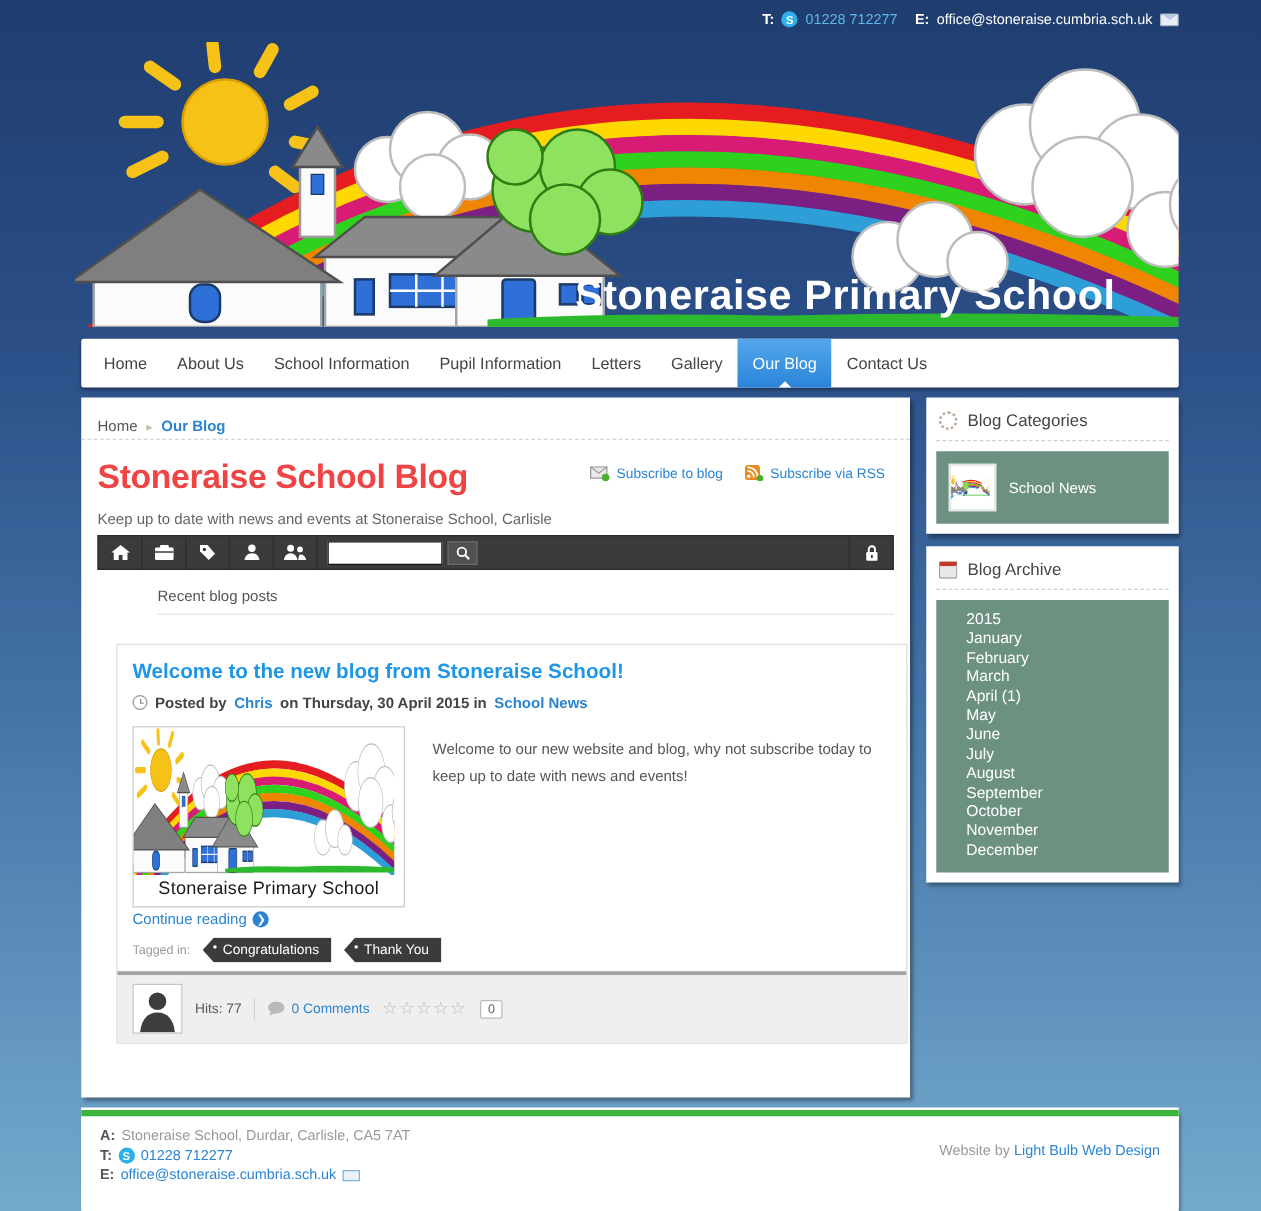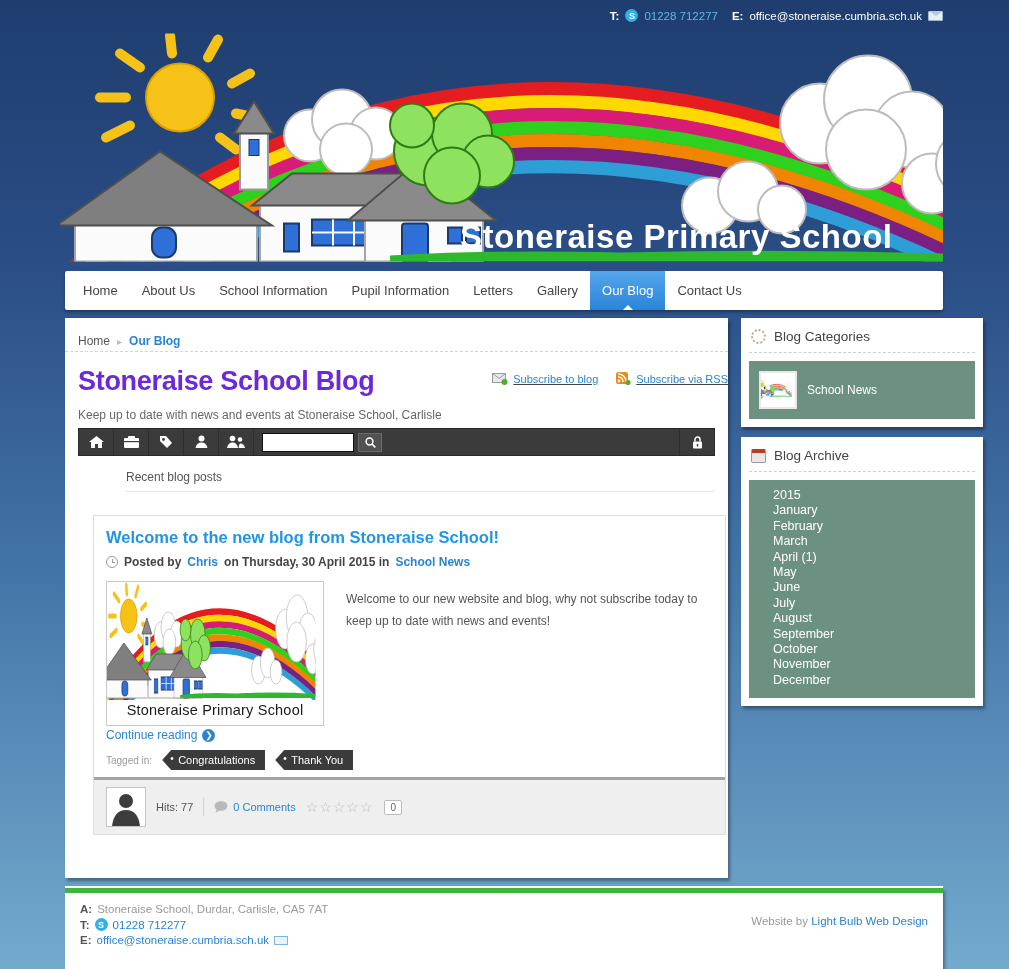--- a/index.html
+++ b/index.html
@@ -44,22 +44,22 @@
   
   .main-box { position:absolute; left:65px; top:318px; width:663px; height:560px;
               background:#fff; box-shadow:2px 3px 3px rgba(0,0,0,0.35); }
   .crumbs { position:absolute; top:0; left:0; right:0; height:34px; padding:12px 13px 0;
             font-size:12px; border-bottom:1px dashed #d5d5d5; display:flex; gap:7px; align-items:center;}
   .crumbs a.home { color:#555; }
   .crumb-sep::before { content:"\25B8"; color:#c4b9a6; font-size:10px; }
   .crumbs a.current { color:#2a84d2; font-weight:bold; }
 
   .blog-title { position:absolute; top:48px; left:13px; font-size:27px; font-weight:600;
-                color:#6d28d9; letter-spacing:-0.3px; }
-  .subscribe { position:absolute; top:54px; right:0; display:flex; gap:18px;text-decoration:underline; }
+                color:#ef4444; letter-spacing:-0.3px; }
+  .subscribe { position:absolute; top:54px; right:20px; display:flex; gap:18px; }
   .subscribe a { font-size:11px; color:#2a84d2; display:flex; align-items:center; gap:5px; }
   .blog-sub { position:absolute; top:90px; left:13px; font-size:12px; color:#666; }
 
   
   .toolbar { position:absolute; top:110px; left:13px; right:13px; height:28px;
              background:#3b3b3b; border:1px solid #2a2a2a; display:flex; align-items:stretch; }
   .tcell { width:35px; display:flex; align-items:center; justify-content:center;
            border-right:1px solid #2e2e2e; cursor:pointer; }
   .tsearch { display:flex; align-items:center; gap:4px; padding:0 8px; }
   .tsearch input { width:92px; height:19px; border:1px solid #111; font-size:12px; padding:0 4px;
@@ -104,21 +104,21 @@
             display:flex; align-items:flex-end; justify-content:center; overflow:hidden; }
   .hits { font-size:11px; color:#555; }
   .vsep { width:1px; height:18px; background:#d2d2d2; }
   .comments { font-size:11px; color:#2a84d2; display:flex; align-items:center; gap:5px; }
   .stars { display:flex; gap:1px; cursor:pointer; }
   .star::before { content:"\2606"; color:#bdbdbd; font-size:14px; }
   .ratebox { font-size:10px; color:#666; background:#fff; border:1px solid #bbb;
              border-radius:2px; padding:1px 5px; margin-left:2px; }
 
   
-  .side-box { position:absolute; left:741px; width:242px; background:#fff; padding:8px;
+  .side-box { position:absolute; left:741px; width:202px; background:#fff; padding:8px;
               box-shadow:2px 3px 3px rgba(0,0,0,0.35); }
   .cat-box { top:318px; }
   .arch-box { top:437px; }
   .side-head { display:flex; align-items:center; gap:8px; font-size:13.5px; color:#444;
                padding:3px 2px 8px; border-bottom:1px dashed #d0d0d0; margin-bottom:8px; }
   .dotcircle { width:15px; height:15px; border:2px dotted #b9a898; border-radius:50%; }
   .calico { width:15px; height:14px; background:#e8e8e8; border:1px solid #999;
             border-top:4px solid #c0392b; border-radius:2px; }
   .green-panel { background:#6d9181; }
   .cat-row { display:flex; align-items:center; gap:10px; padding:10px; cursor:pointer; }

